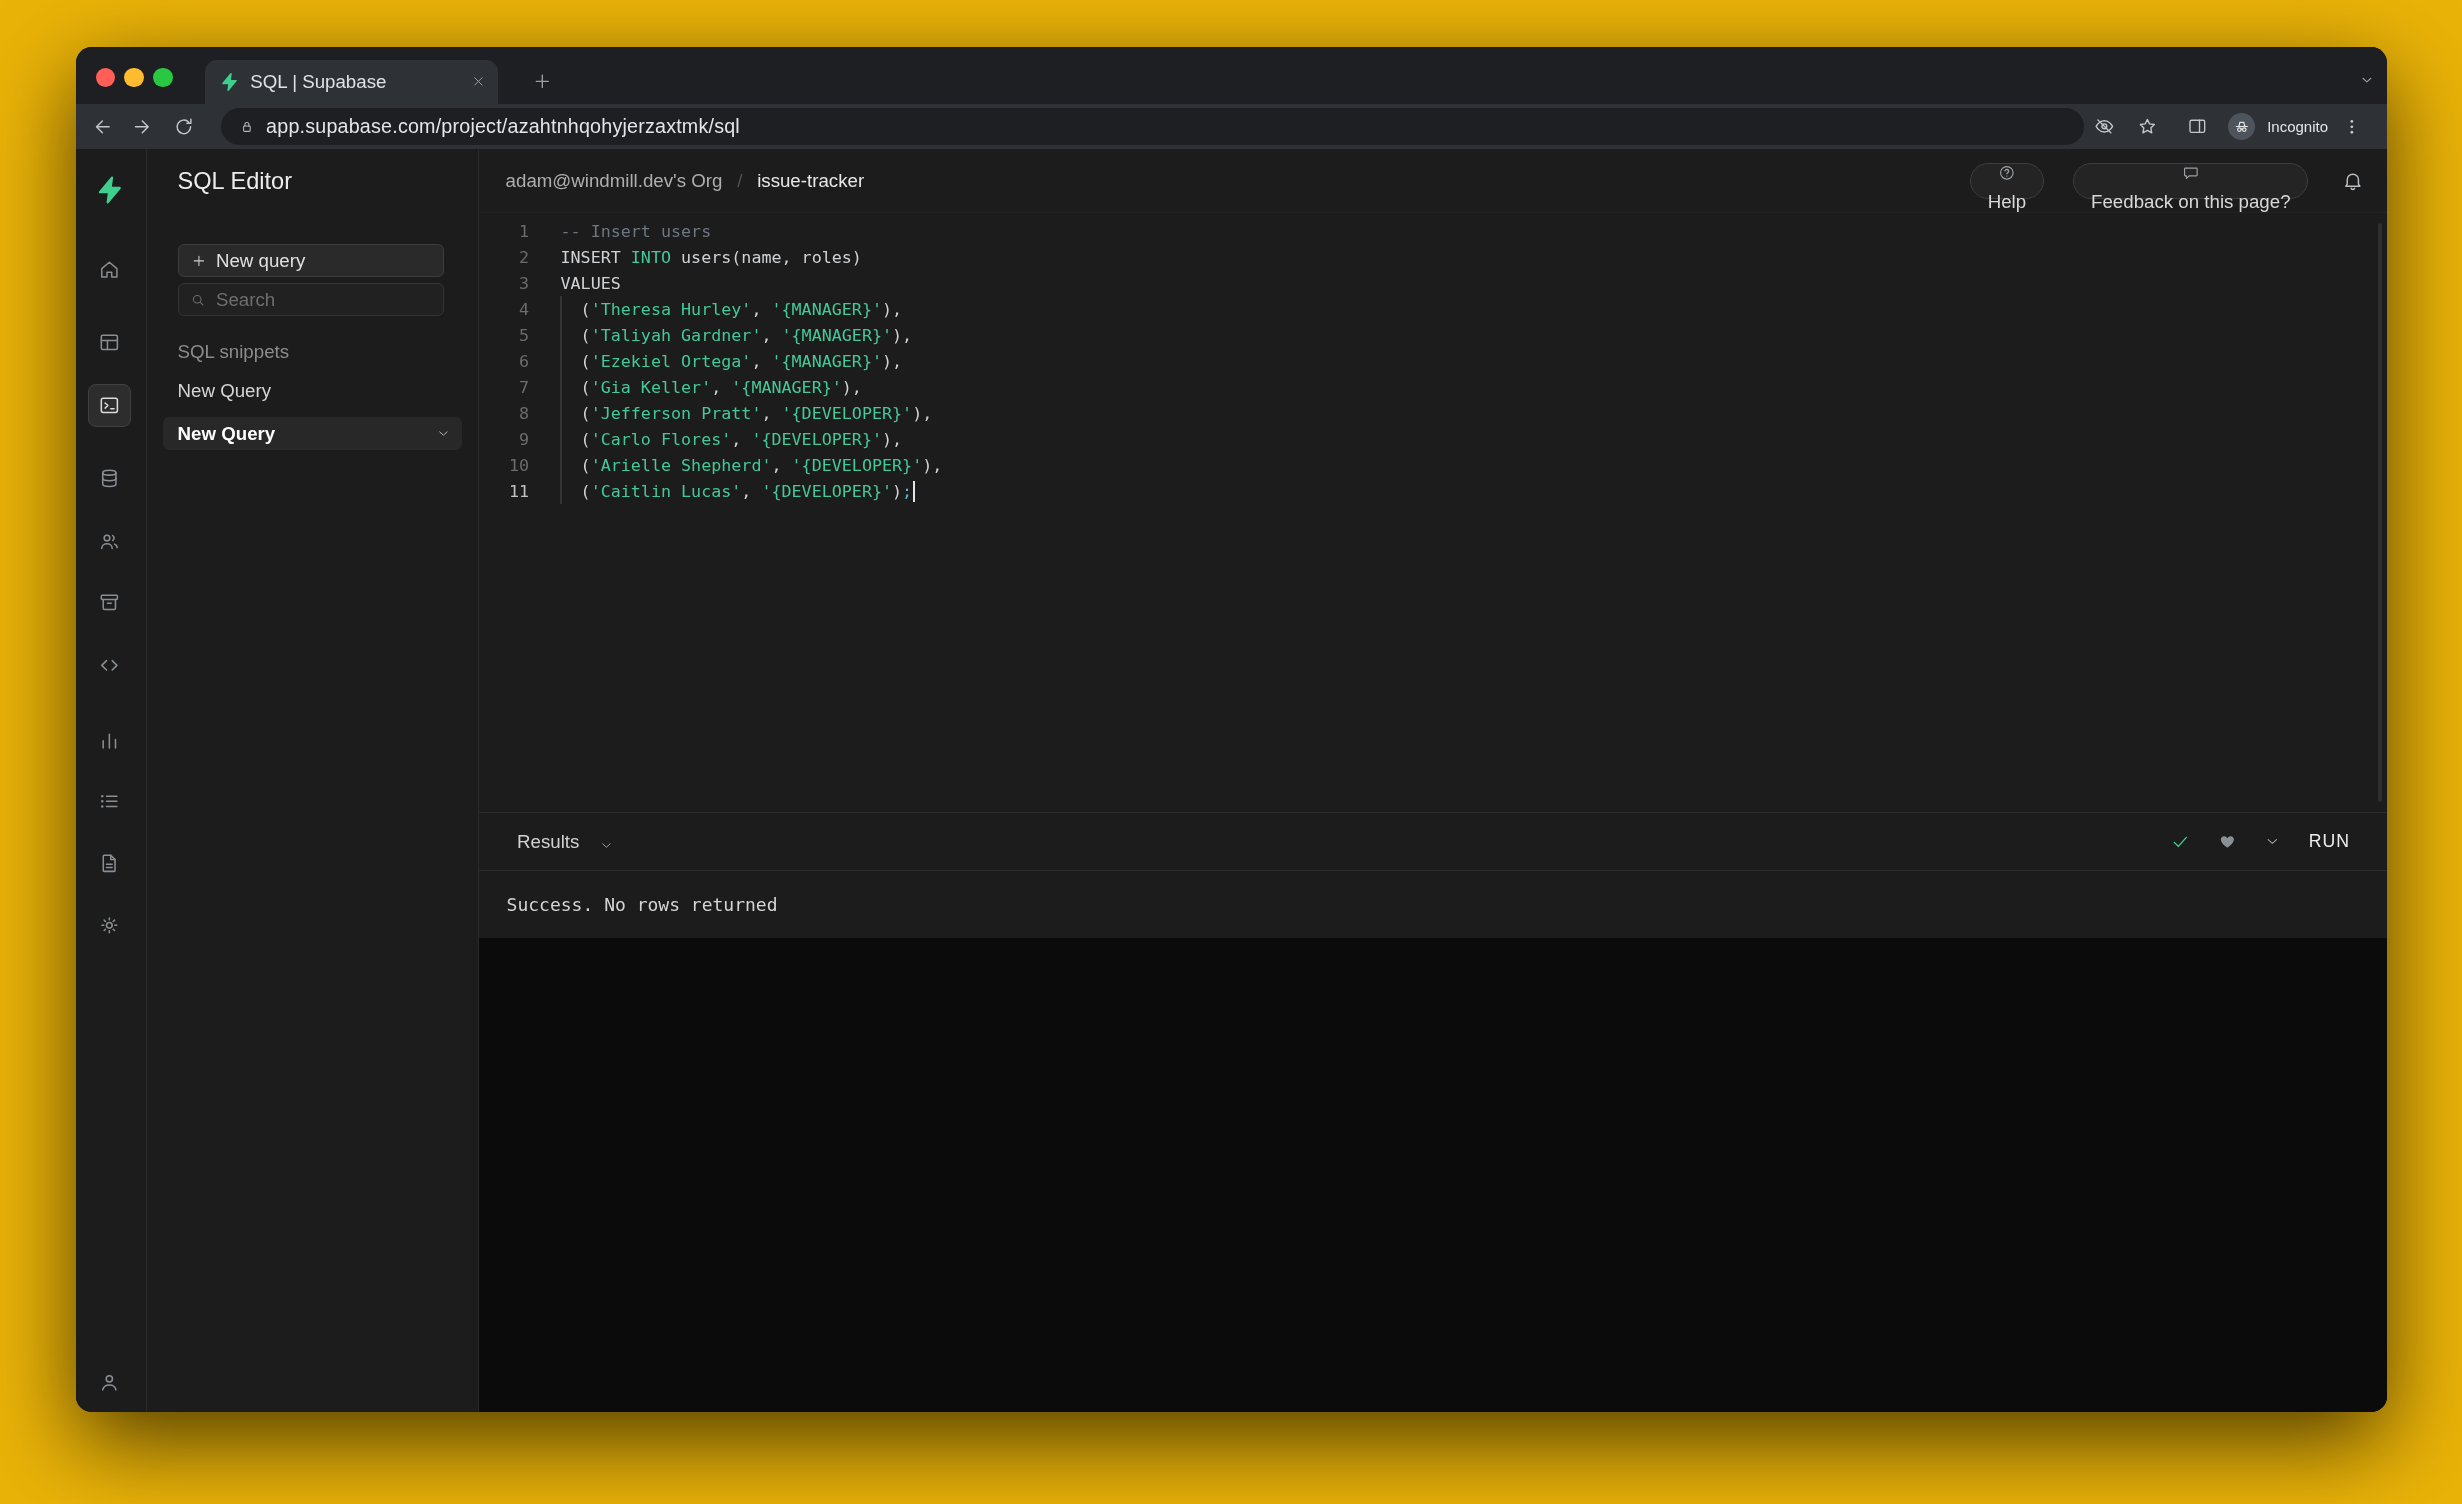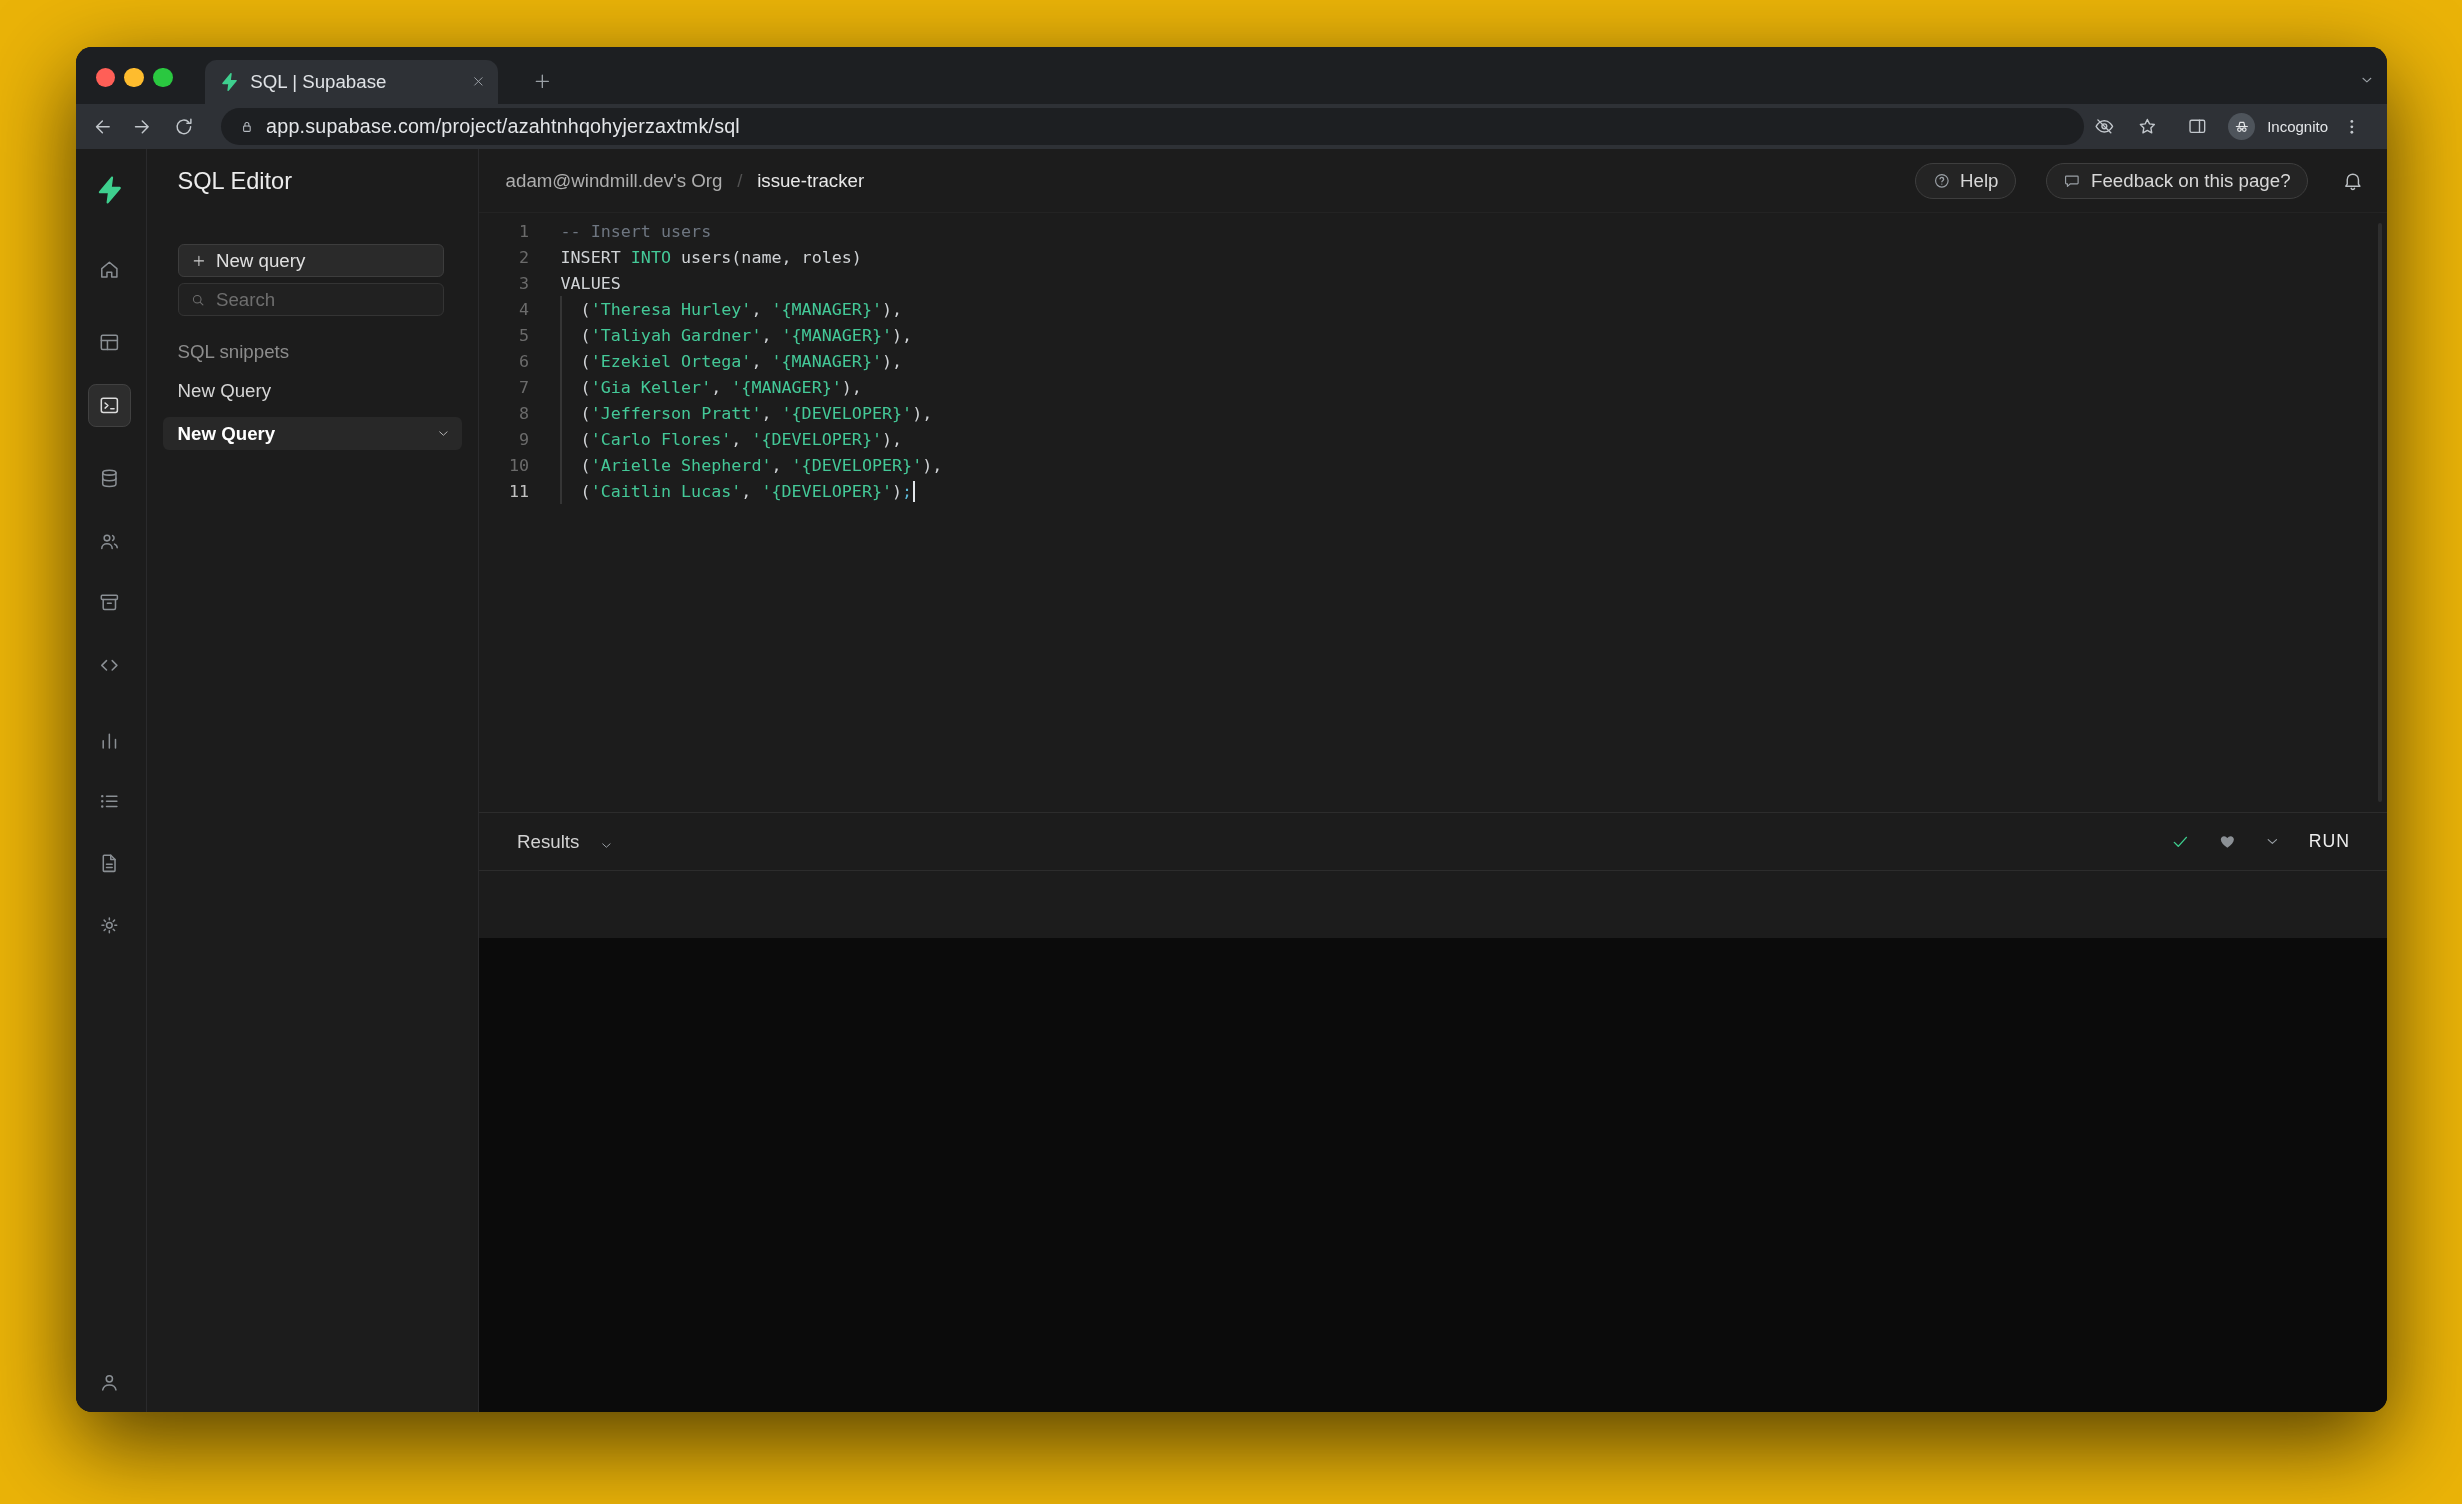--- a/index.html
+++ b/index.html
@@ -69,21 +69,21 @@
   .sn-chev{color:#b5b5b5;}
 
   .main{position:absolute;left:403px;top:0;right:0;bottom:0;}
   .topbar{height:64px;display:flex;align-items:center;padding:0 23.6px 0 26.6px;
           border-bottom:1px solid #232323;box-sizing:border-box;}
   .bc-org{font-size:18.7px;color:#aeaeae;}
   .bc-sep{margin:0 14.8px;color:#525252;font-size:18.7px;}
   .bc-proj{font-size:18.7px;color:#e8e8e8;}
   .top-right{margin-left:auto;display:flex;align-items:center;gap:29.6px;}
   .pill{height:36px;border:1px solid #3e3e3e;background:#242424;border-radius:18.7px;display:flex;
-        align-items:center;gap:9.9px;padding:0 16.7px;font-size:18.7px;color:#d8d8d8;box-sizing:border-box;}
+        align-items:center;gap:9.9px;padding:0 16.7px;font-size:18.7px;color:#d8d8d8;box-sizing:border-box;flex-direction:column;}
   .pill .icon{color:#9aa0a6;}
   .bell{color:#bcc0c4;margin-left:3.9px;}
 
   .editor{position:absolute;top:64px;left:0;right:0;height:599px;overflow:hidden;}
   #code-rows{padding-top:4.9px;}
   .code-row{display:flex;height:26px;line-height:26px;
             font-family:"DejaVu Sans Mono",monospace;font-size:16.7px;}
   .ln{width:50px;text-align:right;color:#6b6b6b;flex:none;}
   .code-row.active .ln{color:#c2c2c2;}
   .code{white-space:pre;padding-left:31.5px;}
@@ -474,20 +474,23 @@
               </span>
             <span class="icon i17 chev">
                 <svg viewBox="0 0 24 24" fill="none" stroke="currentColor" stroke-width="1.6" stroke-linecap="round" stroke-linejoin="round">
                   <path d="m6 9.5 6 5.5 6-5.5"></path>
                 </svg>
               </span>
             <span class="run">RUN</span>
           </div>
         </div>
 
+        <div class="success-row">
+          <span>Success. No rows returned</span>
+        </div>
 
         <div class="blackout"></div>
       </div>
 
     </div>
   </div>
 </div>
 
 
 </body></html>

